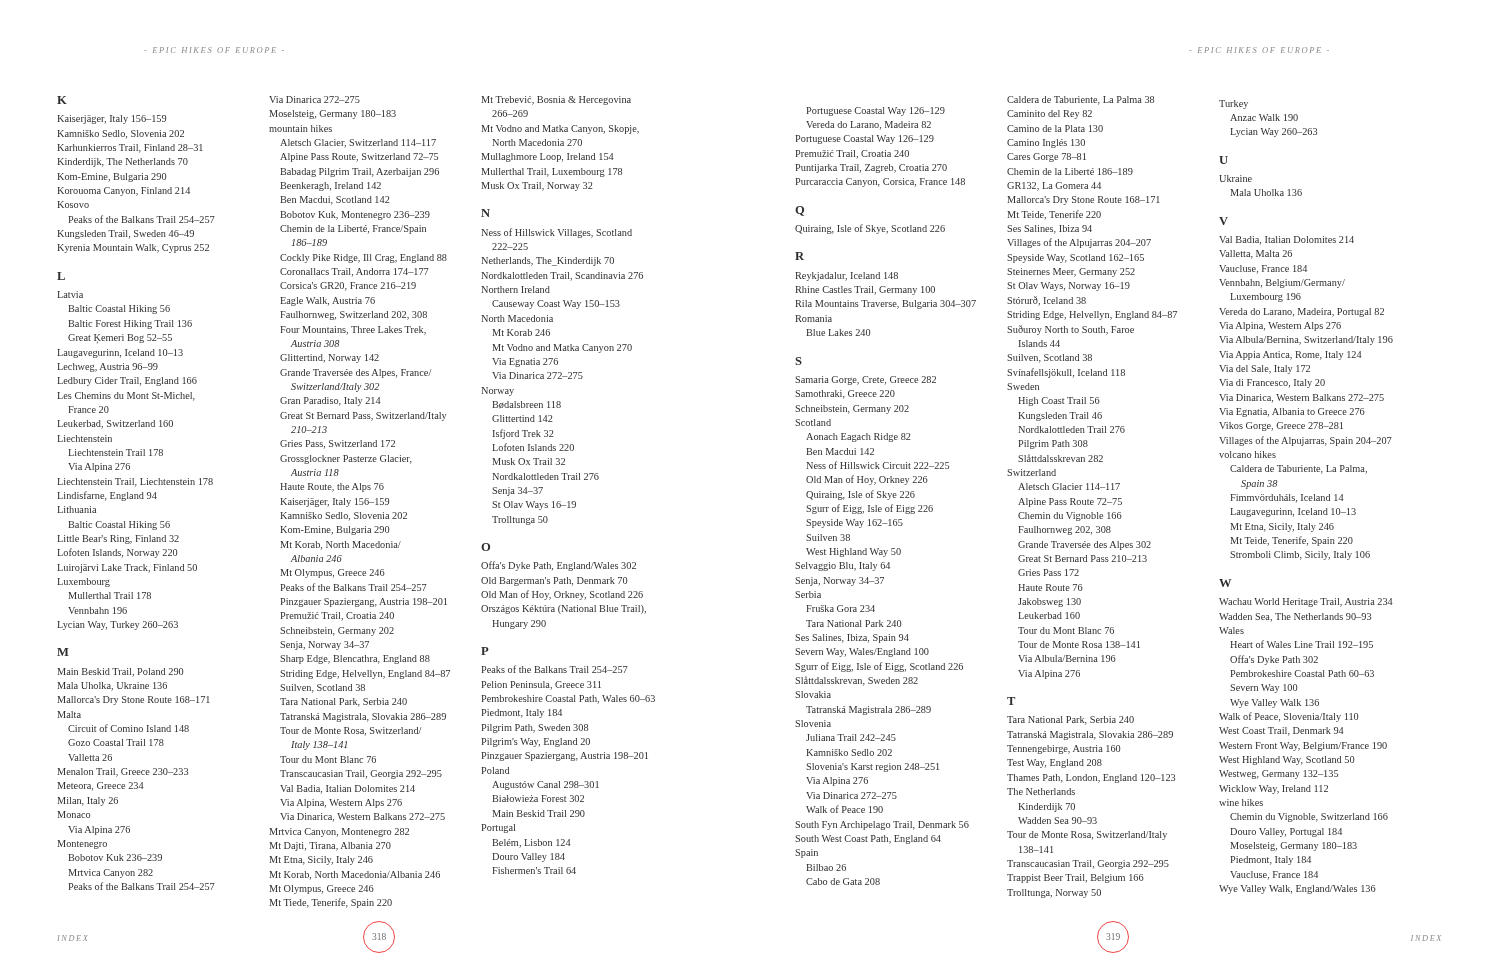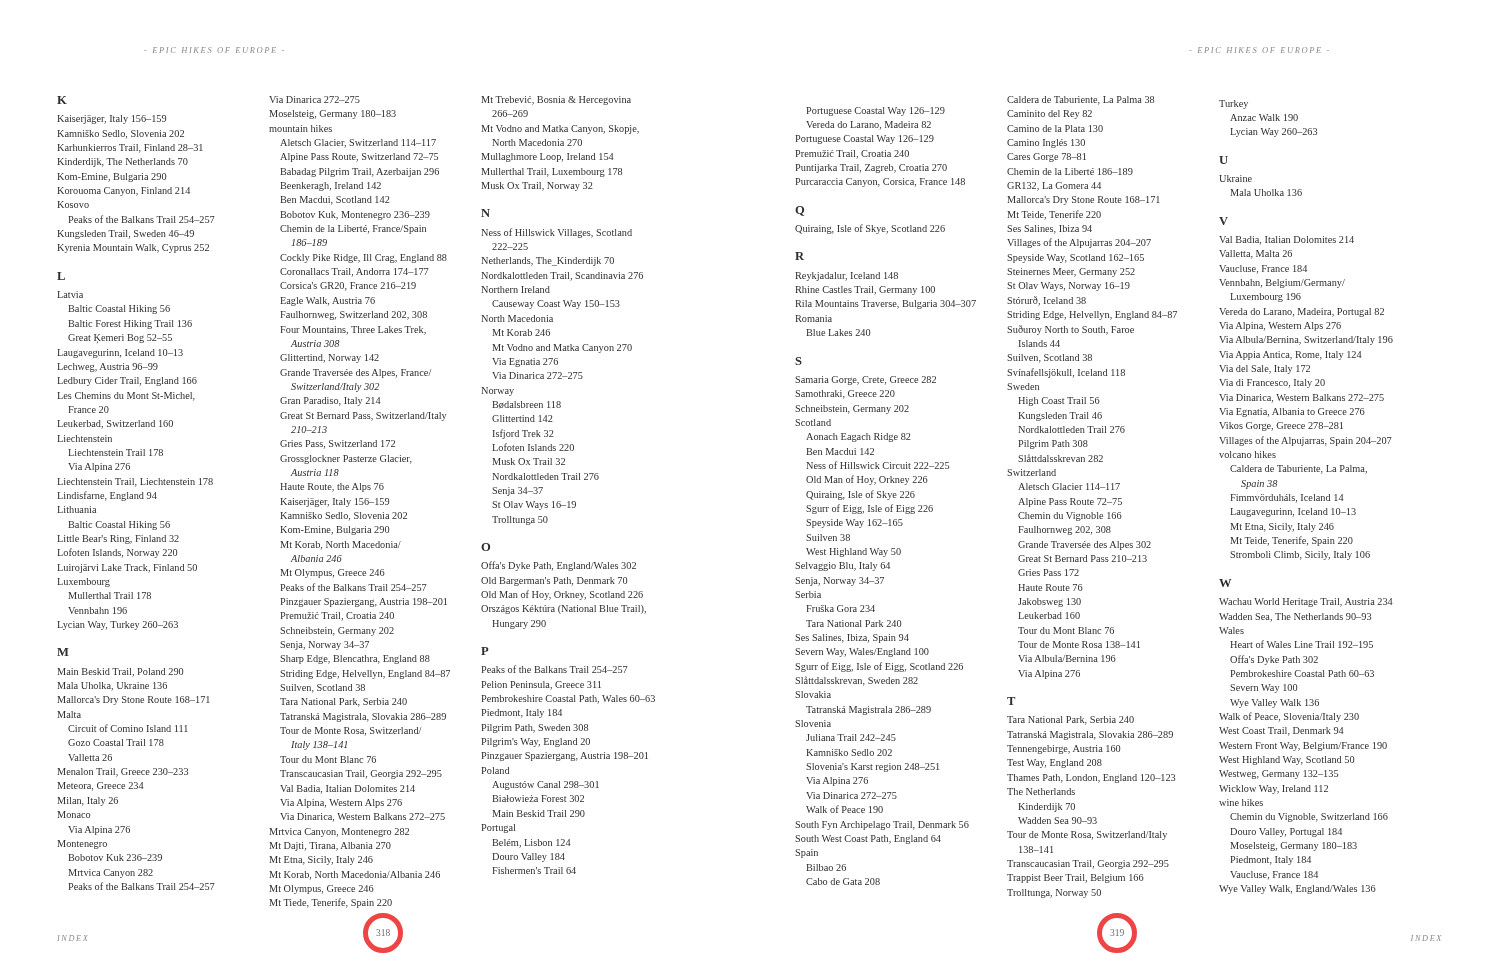--- a/index.html
+++ b/index.html
@@ -91,21 +91,21 @@
     color: #8a8a8a;
     font-style: italic;
     font-family: "Liberation Serif", serif;
   }
   .folio {
     position: absolute;
     bottom: 22px;
     width: 30px;
     height: 30px;
     border-radius: 50%;
-    border: 5px solid #ef4444;
+    border: 1px solid #ef4444;
     display: flex;
     align-items: center;
     justify-content: center;
     font-size: 9.5px;
     color: #6f6f6f;
     font-family: "Liberation Serif", serif;
   }
   .page-left .folio { left: 363px; }
   .page-right .folio { left: 347px; }
 </style>
@@ -152,21 +152,21 @@
           <div class="entry">Luirojärvi Lake Track, Finland 50</div>
           <div class="entry">Luxembourg</div>
           <div class="entry ind1">Mullerthal Trail 178</div>
           <div class="entry ind1">Vennbahn 196</div>
           <div class="entry">Lycian Way, Turkey 260–263</div>
           <div class="letter">M</div>
           <div class="entry">Main Beskid Trail, Poland 290</div>
           <div class="entry">Mala Uholka, Ukraine 136</div>
           <div class="entry">Mallorca's Dry Stone Route 168–171</div>
           <div class="entry">Malta</div>
-          <div class="entry ind1">Circuit of Comino Island 111</div>
+          <div class="entry ind1">Circuit of Comino Island 148</div>
           <div class="entry ind1">Gozo Coastal Trail 178</div>
           <div class="entry ind1">Valletta 26</div>
           <div class="entry">Menalon Trail, Greece 230–233</div>
           <div class="entry">Meteora, Greece 234</div>
           <div class="entry">Milan, Italy 26</div>
           <div class="entry">Monaco</div>
           <div class="entry ind1">Via Alpina 276</div>
           <div class="entry">Montenegro</div>
           <div class="entry ind1">Bobotov Kuk 236–239</div>
           <div class="entry ind1">Mrtvica Canyon 282</div>
@@ -435,21 +435,21 @@
           <div class="entry ind1">Stromboli Climb, Sicily, Italy 106</div>
           <div class="letter">W</div>
           <div class="entry">Wachau World Heritage Trail, Austria 234</div>
           <div class="entry">Wadden Sea, The Netherlands 90–93</div>
           <div class="entry">Wales</div>
           <div class="entry ind1">Heart of Wales Line Trail 192–195</div>
           <div class="entry ind1">Offa's Dyke Path 302</div>
           <div class="entry ind1">Pembrokeshire Coastal Path 60–63</div>
           <div class="entry ind1">Severn Way 100</div>
           <div class="entry ind1">Wye Valley Walk 136</div>
-          <div class="entry">Walk of Peace, Slovenia/Italy 230</div>
+          <div class="entry">Walk of Peace, Slovenia/Italy 110</div>
           <div class="entry">West Coast Trail, Denmark 94</div>
           <div class="entry">Western Front Way, Belgium/France 190</div>
           <div class="entry">West Highland Way, Scotland 50</div>
           <div class="entry">Westweg, Germany 132–135</div>
           <div class="entry">Wicklow Way, Ireland 112</div>
           <div class="entry">wine hikes</div>
           <div class="entry ind1">Chemin du Vignoble, Switzerland 166</div>
           <div class="entry ind1">Douro Valley, Portugal 184</div>
           <div class="entry ind1">Moselsteig, Germany 180–183</div>
           <div class="entry ind1">Piedmont, Italy 184</div>

